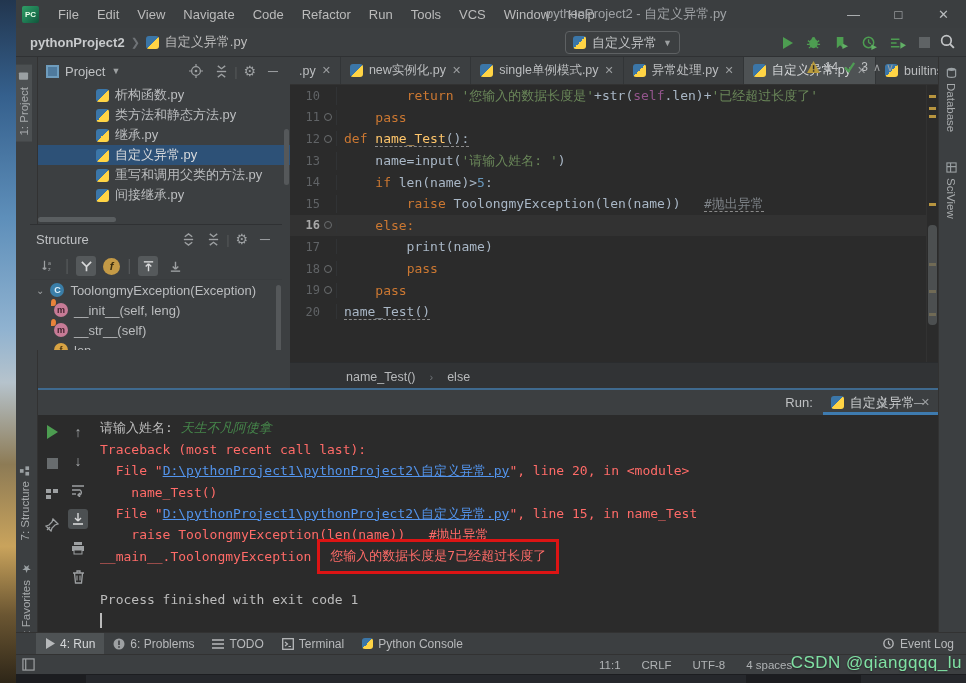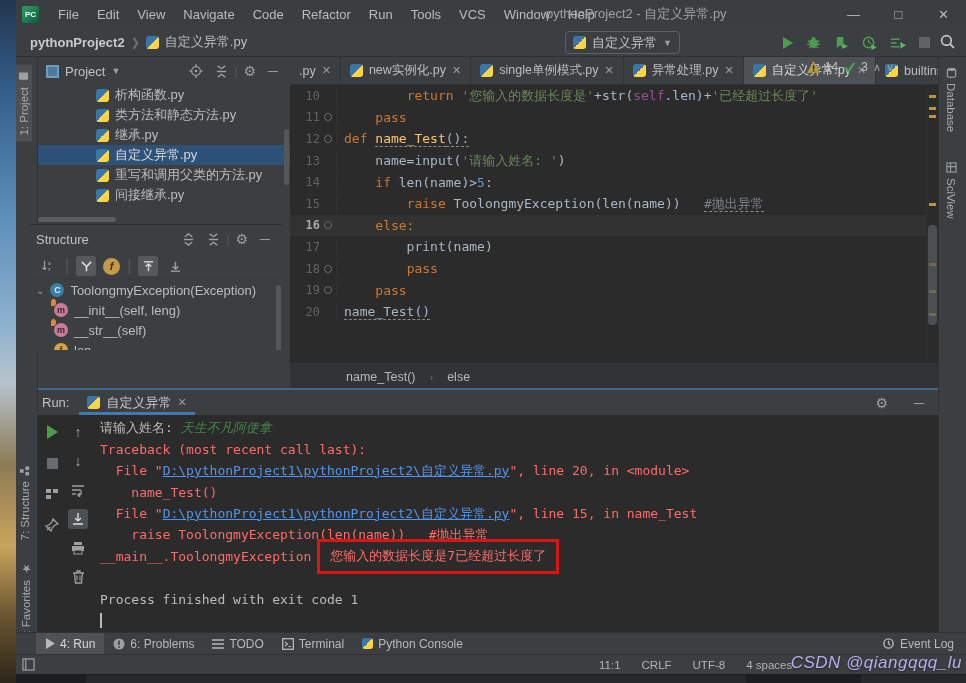--- a/index.html
+++ b/index.html
@@ -100,21 +100,21 @@
   #editor-thumb { position:absolute; left:1px; width:9px; height:100px; background:#585c5e; border-radius:4px; top:140px; opacity:.75; }
   #breadcrumbs { position:absolute; left:0; right:0; bottom:0; height:28px; background:#313335; border-top:1px solid #2a2c2e;
     display:flex; align-items:center; color:#b7b9bb; font-size:12.5px; padding-left:56px; gap:8px; }
 
   
   #rightbar { left:938px; top:57px; width:28px; height:575px; background:#3c3f41; border-left:1px solid #323232; }
 
   
   #splitline { left:38px; top:388px; width:900px; height:2px; background:#3f6a8f; }
   #run-panel { left:38px; top:390px; width:900px; height:242px; background:#2b2b2b; }
-  #run-header { height:25px; background:#3c3f41; display:flex; align-items:center; color:#bfc1c3; font-size:13px; }
+  #run-header { height:25px; background:#3c3f41; display:flex; align-items:center; color:#bfc1c3; font-size:13px;justify-content:flex-end; }
   #run-label { margin:0 10px 0 4px; }
   #run-tab { position:relative; height:25px; display:flex; align-items:center; gap:6px; padding:0 8px; color:#c8cacc; }
   #run-tab .underline { position:absolute; left:0; right:0; bottom:0; height:3px; background:#3e7bb0; }
   #run-header-tools { position:absolute; right:8px; top:0; height:25px; display:flex; align-items:center; gap:14px; }
   #run-gutter1 { position:absolute; left:2px; top:32px; width:24px; display:flex; flex-direction:column; gap:11px; align-items:center; }
   #run-gutter2 { position:absolute; left:28px; top:32px; width:24px; display:flex; flex-direction:column; gap:9px; align-items:center; }
   .gicon { width:20px; height:20px; display:flex; align-items:center; justify-content:center; color:#a7aaac; font-size:14px; border-radius:3px; }
   .gicon.active { background:#4c5052; }
   #console { position:absolute; left:62px; top:27px; right:10px; bottom:0; font-family:"DejaVu Sans Mono", monospace; font-size:13px; }
   .oline { position:relative; height:21.5px; display:flex; align-items:center; white-space:pre; overflow:visible; }
@@ -128,22 +128,22 @@
     display:flex; align-items:center; font-size:12px; color:#b7b9bb; }
   .bb-item { display:flex; align-items:center; gap:5px; padding:0 9px; height:22px; }
   .bb-item.active { background:#4e5254; color:#d6d8da; }
   #bb-right { margin-left:auto; margin-right:12px; display:flex; align-items:center; gap:5px; }
 
   
   #statusbar { left:16px; top:654px; width:950px; height:20px; background:#3c3f41; border-top:1px solid #323232;
     display:flex; align-items:center; font-size:11.5px; color:#b0b3b5; }
   #sb-left { margin-left:6px; }
   #sb-items { position:absolute; left:583px; display:flex; gap:21px; }
-  #watermark { position:absolute; right:4px; top:-2px; font-size:17px; color:#c4b5fd; opacity:.92;
-    text-shadow:0 1px 2px rgba(0,0,0,.5); letter-spacing:.5px;font-style:italic; }
+  #watermark { position:absolute; right:4px; top:-2px; font-size:17px; color:#86efac; opacity:.92;
+    text-shadow:0 1px 2px rgba(0,0,0,.5); letter-spacing:.5px; }
 
   
   #sliver { left:16px; top:674px; width:950px; height:9px; background:#1c1d20; }
   .sliver-win { position:absolute; top:1px; height:8px; background:#26282c; }
 </style>
 </head>
 <body>
 
 <div id="stage">
 

